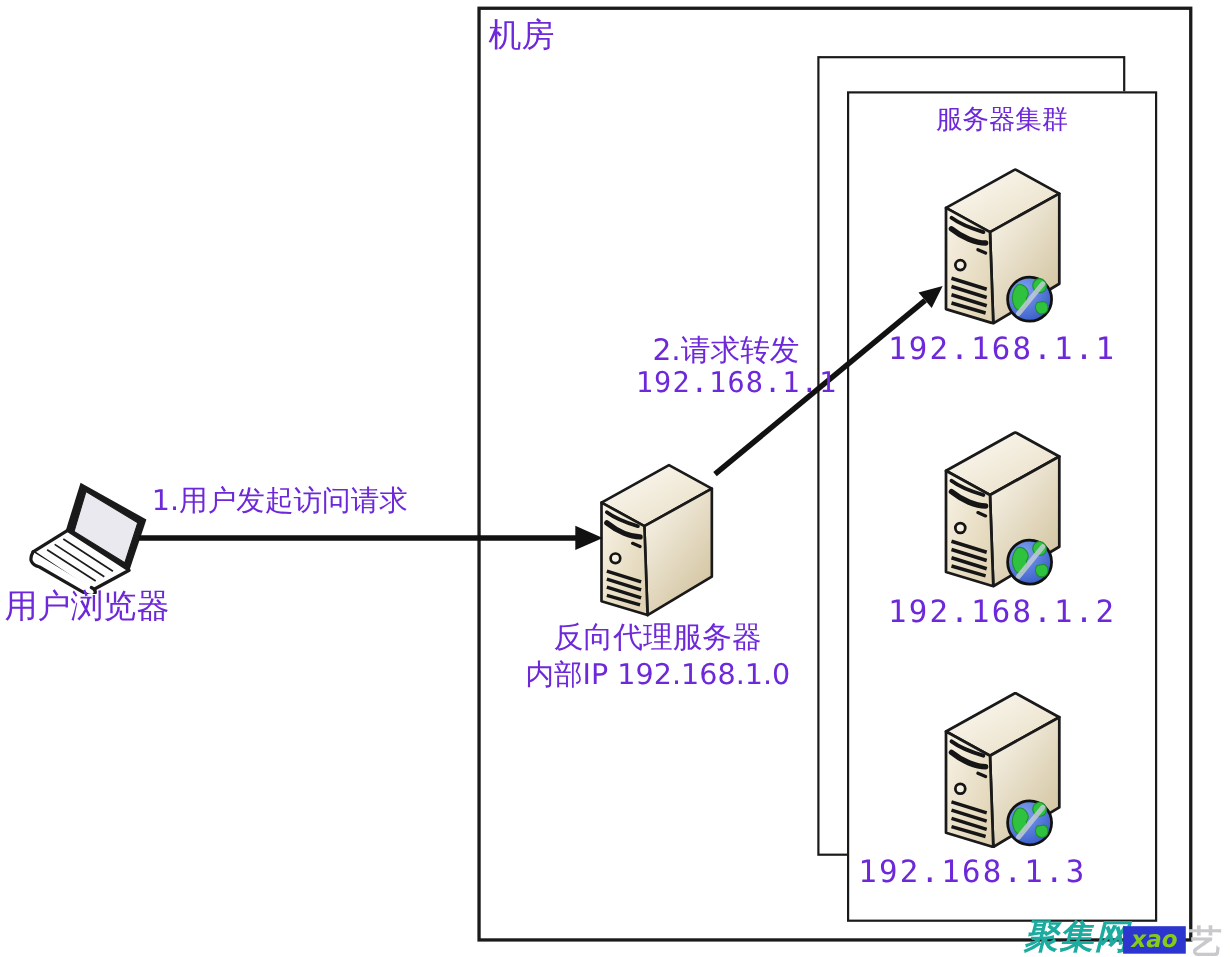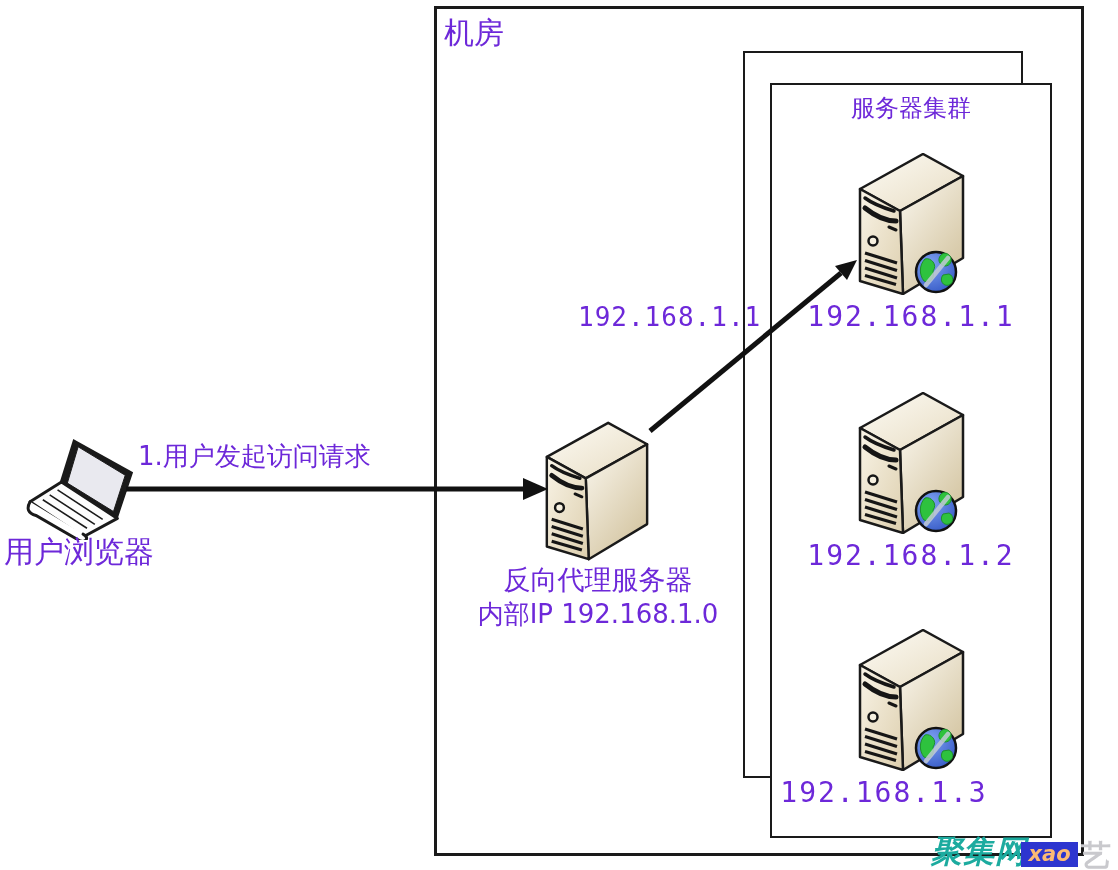--- a/index.html
+++ b/index.html
@@ -20,21 +20,21 @@
   .step2-ip{font-size:26px;letter-spacing:1px;}
   .proxy-wrap{text-align:center;font-size:26px;line-height:1.22;}
   .proxy-title{font-size:27px;font-family:Liberation Mono, monospace;}
   .server-ip{font-size:28px;letter-spacing:2px;text-align:center;}
   .svg-abs{position:absolute;}
   .arrow-layer{position:absolute;left:0;top:0;pointer-events:none;}
   
   .wm-site{position:absolute;left:931px;top:831px;font-size:31px;font-weight:bold;
            font-style:italic;color:#1cab9f;letter-spacing:1px;}
   .wm-badge{position:absolute;left:1021px;top:842px;width:57px;height:25px;background:#2d35cf;
-            color:#fdba74;font-weight:bold;font-size:21px;text-align:center;line-height:25px;
+            color:#84cc16;font-weight:bold;font-size:21px;text-align:center;line-height:25px;
             font-style:italic;}
   .wm-author{position:absolute;left:1081px;top:836px;font-size:30px;font-weight:bold;
              color:#c9c9cd;letter-spacing:2px;}
 </style>
 </head>
 <body>
 
 <div class="canvas">
 
   <svg width="0" height="0" style="position:absolute" aria-hidden="true">
@@ -131,20 +131,21 @@
       <polygon points="548,489 523,478 523,500" fill="#111111"></polygon>
     </g>
     <g>
       <line x1="650" y1="431" x2="841" y2="273" stroke="#111111" stroke-width="5"></line>
       <polygon points="857,260 847,280 835,266" fill="#111111"></polygon>
     </g>
   </svg>
 
   <div class="label step-label" style="left:138px;top:442px;">1.用户发起访问请求</div>
   <div class="label step2-wrap" style="left:578px;top:303px;width:164px;">
+    <div>2.请求转发</div>
     <div class="step2-ip mono">192.168.1.1</div>
   </div>
 
   <div class="wm-site">聚集网</div>
   <div class="wm-badge">xao</div>
   <div class="wm-author">艺宵</div>
 
 </div>
 
 </body></html>

